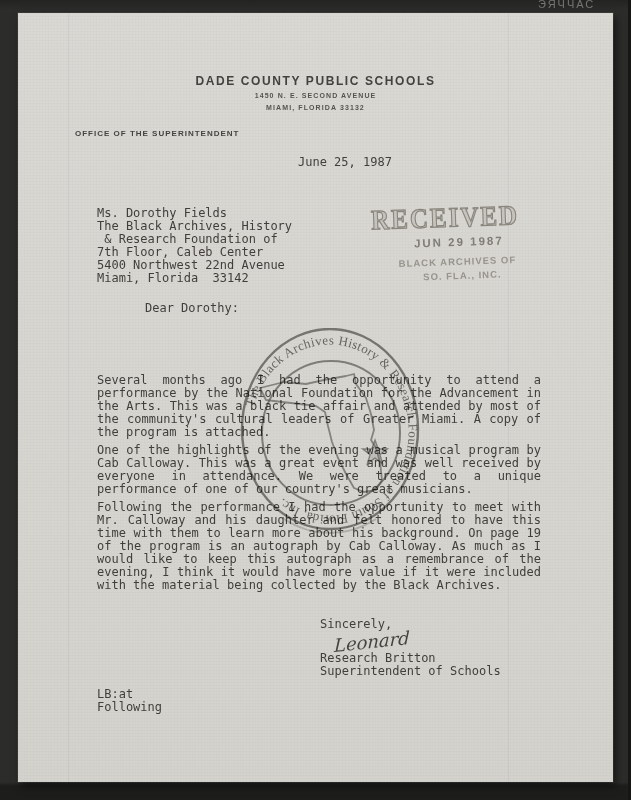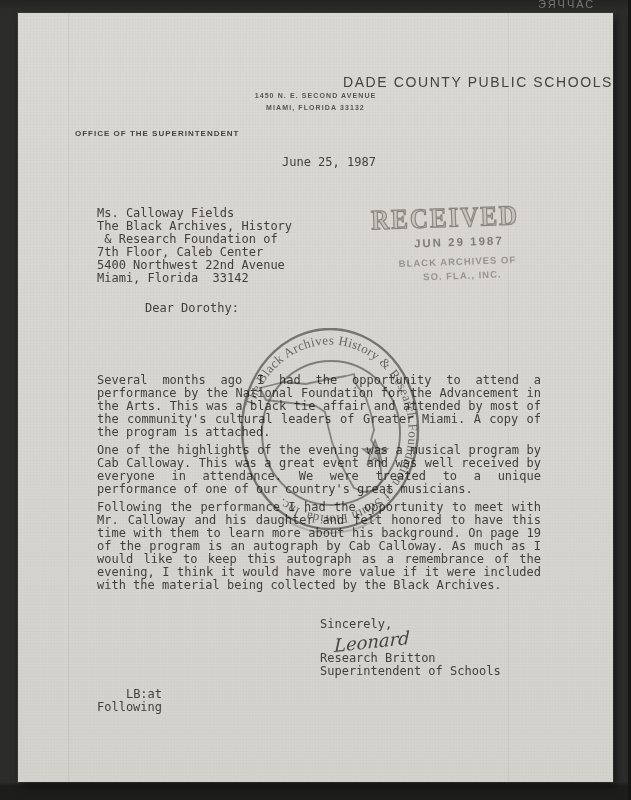--- a/index.html
+++ b/index.html
@@ -16,44 +16,44 @@
     position:absolute;left:18px;top:13px;width:595px;height:769px;
     background:
       repeating-linear-gradient(0deg, rgba(0,0,0,0.015) 0 1px, rgba(255,255,255,0) 1px 3px),
       repeating-linear-gradient(90deg, rgba(0,0,0,0.012) 0 1px, rgba(255,255,255,0) 1px 3px),
       linear-gradient(180deg,#dad8d3 0,#d7d5d0 55%,#d4d2cd 100%);
     box-shadow:0 0 0 1px rgba(255,255,255,0.07), 3px 4px 8px rgba(0,0,0,0.55);
   }
   .crease{position:absolute;top:0;width:1px;height:100%;background:rgba(0,0,0,0.045);}
   .crease.c1{left:50px;} .crease.c2{left:490px;}
 
-  .lh-org{position:absolute;left:0;top:61px;width:100%;text-align:right;
-    font-family:"Liberation Sans",sans-serif;font-weight:400;font-size:14px;
+  .lh-org{position:absolute;left:0;top:61px;width:100%;text-align:center;
+    font-family:"Liberation Sans",sans-serif;font-weight:700;font-size:12px;
     letter-spacing:1.6px;color:#44423e;}
   .lh-sub{position:absolute;left:0;width:100%;text-align:center;
     font-family:"Liberation Sans",sans-serif;font-weight:600;font-size:7px;
     letter-spacing:1.1px;color:#56544f;}
   .lh-sub.s1{top:79px;} .lh-sub.s2{top:91px;}
   .lh-office{position:absolute;left:57px;top:116px;
     font-family:"Liberation Sans",sans-serif;font-weight:700;font-size:8px;
     letter-spacing:1px;color:#45433f;text-align:right;}
 
   .typew{color:#413f3b;font-size:12px;line-height:13px;font-family:"DejaVu Sans Mono",monospace;}
-  .date-line{position:absolute;left:264px;top:143px;}
+  .date-line{position:absolute;left:280px;top:143px;}
   .recipient{position:absolute;left:79px;top:194px;}
   .recipient div{white-space:pre;}
   .salutation{position:absolute;left:79px;top:289px;margin-left:48px;}
   .body-block{position:absolute;left:79px;top:313px;width:444px;margin-top:48px;}
   .para{text-align:justify;margin:0 0 5px 0;}
 
   .closing{position:absolute;left:302px;top:605px;}
   .sig-script{font-family:"DejaVu Serif",serif;font-style:italic;font-size:18px;
     color:#45433f;transform:rotate(-6deg) skewX(-8deg);display:inline-block;
     margin:1px 0 0 14px;line-height:20px;}
-  .footer{position:absolute;left:79px;top:675px;text-align:right;}
+  .footer{position:absolute;left:79px;top:675px;}
 
   .received{position:absolute;left:354px;top:190px;width:170px;transform:rotate(-2deg);}
   .received .title{
     font-family:"Liberation Serif",serif;font-weight:700;font-size:25px;line-height:26px;
     letter-spacing:2px;color:rgba(125,122,113,0.18);
     -webkit-text-stroke:1.1px rgba(125,122,113,0.85);
     transform:scaleY(1.12);transform-origin:left top;white-space:nowrap;}
   .received .rdate{margin:7px 0 0 42px;font-family:"Liberation Sans",sans-serif;
     font-size:11.5px;font-weight:600;letter-spacing:2px;color:#7f7d75;white-space:nowrap;}
   .received .org1{margin:8px 0 0 26px;font-family:"Liberation Sans",sans-serif;
@@ -76,21 +76,21 @@
     <div class="crease c2"></div>
 
     <div class="lh-org">DADE COUNTY PUBLIC SCHOOLS</div>
     <div class="lh-sub s1">1450 N. E. SECOND AVENUE</div>
     <div class="lh-sub s2">MIAMI, FLORIDA 33132</div>
     <div class="lh-office">OFFICE OF THE SUPERINTENDENT</div>
 
     <div class="typew date-line">June 25, 1987</div>
 
     <div class="typew recipient">
-      <div>Ms. Calloway Fields</div>
+      <div>Ms. Dorothy Fields</div>
       <div>The Black Archives, History</div>
       <div> &amp; Research Foundation of</div>
       <div>7th Floor, Caleb Center</div>
       <div>5400 Northwest 22nd Avenue</div>
       <div>Miami, Florida  33142</div>
     </div>
 
     <div class="typew salutation">Dear Dorothy:</div>
 
     <div class="typew body-block">

